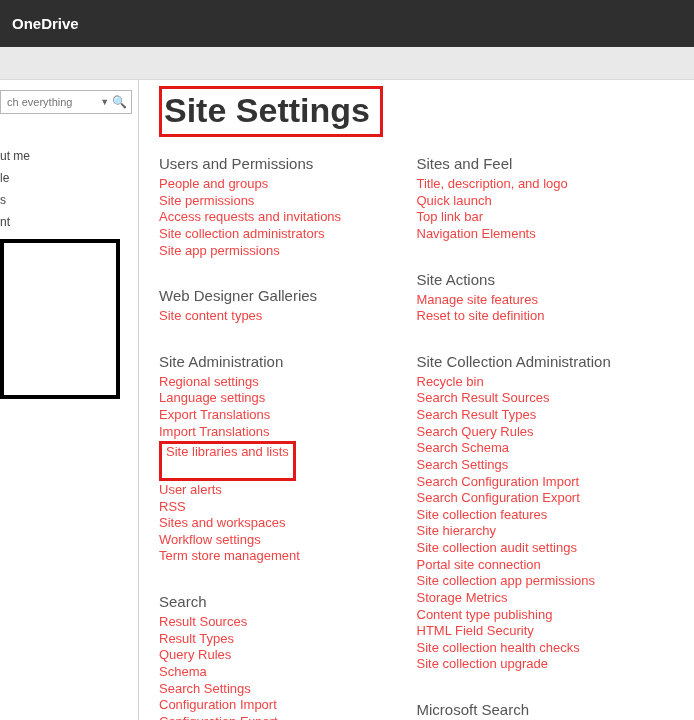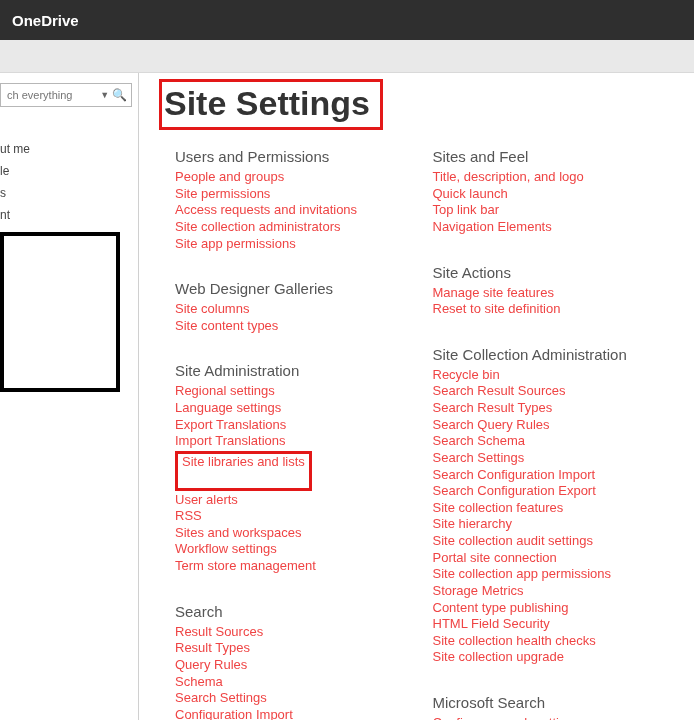--- a/index.html
+++ b/index.html
@@ -1,32 +1,32 @@
 <!DOCTYPE html>
 <html><head>
 <meta charset="utf-8">
 <style>
   html,body{margin:0;padding:0;font-family:"Segoe UI",Arial,sans-serif;font-size:13px;color:#333;background:#fff;}
-  .topbar{background:#2f2f2f;color:#fff;height:40px;display:flex;align-items:center;padding:0 12px;box-sizing:border-box;}
+  .topbar{background:#2f2f2f;color:#fff;height:47px;display:flex;align-items:center;padding:0 12px;box-sizing:border-box;}
   .topbar-title{font-size:15px;font-weight:600;}
   .ribbon{height:32px;background:#e9e9e9;border-bottom:1px solid #d9d9d9;}
   .body{display:flex;}
   .sidebar{width:139px;min-width:139px;border-right:1px solid #d0d0d0;box-sizing:border-box;padding:10px 6px 10px 0;font-size:12px;color:#444;}
   .searchwrap{border:1px solid #b7b7b7;height:22px;display:flex;align-items:center;padding:0 4px;margin-bottom:31px;}
   .searchwrap input{border:none;outline:none;width:100%;font-size:11px;color:#666;background:transparent;}
   .searchwrap .caret{font-size:9px;color:#666;margin:0 3px;cursor:pointer;}
   .searchwrap .mag{font-size:12px;color:#555;cursor:pointer;}
   .nav-item{padding:4px 0 4px 0;color:#444;cursor:pointer;white-space:nowrap;overflow:hidden;}
   .blackbox{border:4px solid #000;height:152px;width:112px;margin-top:6px;}
   .main{flex:1;padding:6px 20px 20px 20px;}
   .page-title{font-size:34px;font-weight:700;color:#333;display:inline-block;padding:2px 10px 4px 2px;}
   .hl{border:3px solid #e31818;}
   .columns{display:flex;margin-top:18px;}
   .col{flex:1;min-width:0;padding-right:24px;}
-  .section{margin:0 0 28px 16px;}
+  .section{margin:0 0 28px 0;}
   .sec-title{font-size:15px;color:#555;margin-bottom:4px;font-weight:400;}
   .lnk{display:block;color:#ef4444;font-size:13px;line-height:1.28;padding:0;cursor:pointer;}
   .lnk.hl{display:inline-block;padding:0 4px 17px 4px;margin:1px 0;}
 </style>
 </head>
 <body>
 
 <div class="topbar">
   <span class="topbar-title">OneDrive</span>
 </div>
@@ -55,21 +55,20 @@
           <div class="section">
             <div class="sec-title">Users and Permissions</div>
             <a class="lnk">People and groups</a>
             <a class="lnk">Site permissions</a>
             <a class="lnk">Access requests and invitations</a>
             <a class="lnk">Site collection administrators</a>
             <a class="lnk">Site app permissions</a>
           </div>
           <div class="section">
             <div class="sec-title">Web Designer Galleries</div>
-            <a class="lnk">Site columns</a>
             <a class="lnk">Site content types</a>
           </div>
           <div class="section"><div class="sec-title">Site Administration</div><a class="lnk">Regional settings</a><a class="lnk">Language settings</a><a class="lnk">Export Translations</a><a class="lnk">Import Translations</a><a class="lnk hl">Site libraries and lists</a><br><a class="lnk">User alerts</a><a class="lnk">RSS</a><a class="lnk">Sites and workspaces</a><a class="lnk">Workflow settings</a><a class="lnk">Term store management</a></div>
           <div class="section">
             <div class="sec-title">Search</div>
             <a class="lnk">Result Sources</a>
             <a class="lnk">Result Types</a>
             <a class="lnk">Query Rules</a>
             <a class="lnk">Schema</a>
             <a class="lnk">Search Settings</a>

